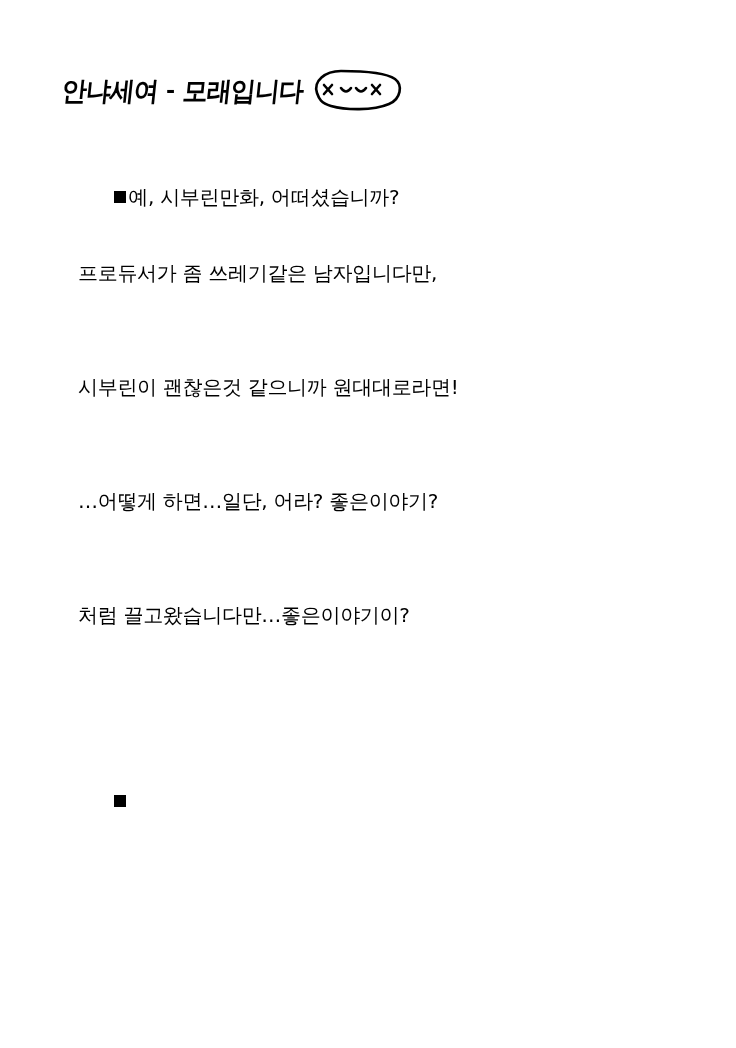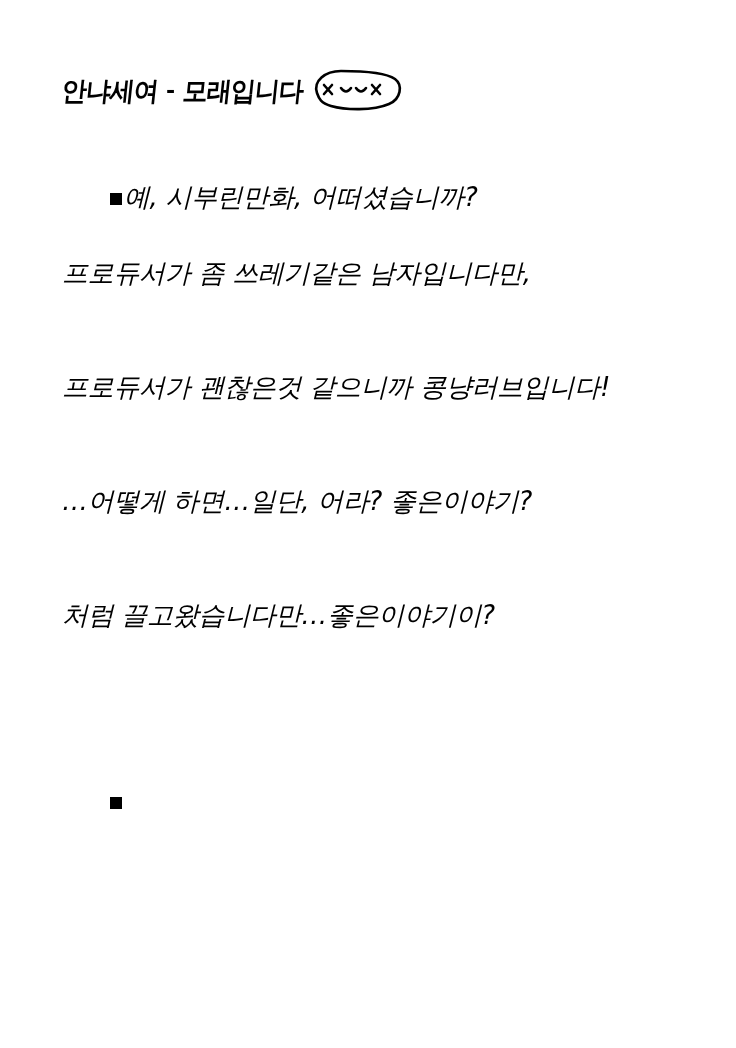--- a/index.html
+++ b/index.html
@@ -66,28 +66,27 @@
   .blob svg { display: block; }
 
   
   .body-text {
     position: absolute;
     top: 140px;
     left: 62px;
     width: 618px;
   }
   .para {
-    margin: 0 0 34px 0;
+    margin: 0 0 34px 16px;
     font-family: "DejaVu Sans", sans-serif;
-    font-size: 26px;
+    font-size: 20px;
     line-height: 38px;
     letter-spacing: -0.3px;
     color: #000;
     white-space: pre-wrap;
-    font-style: italic;
   }
   .para:last-child { margin-bottom: 0; }
   .sq {
     display: inline-block;
     width: 12px;
     height: 12px;
     background: #000;
     margin-right: 2px;
     vertical-align: 1px;
   }
@@ -113,21 +112,21 @@
         <path d="M69 16 L61 25" stroke="#000000" stroke-width="2.6" stroke-linecap="round"></path>
       </svg>
     </span>
   </div>
 
   <div class="body-text">
 
     <p class="para">
       <span class="sq"></span><span class="line" style="display:inline">예, 시부린만화, 어떠셨습니까?</span>
       <span class="line">프로듀서가 좀 쓰레기같은 남자입니다만,</span>
-      <span class="line">프로듀서가 괜찮은것 같으니까 콩냥러브입니다!</span>
+      <span class="line">시부린이 괜찮은것 같으니까 원대대로라면!</span>
       <span class="line">…어떻게 하면…일단, 어라? 좋은이야기?</span>
       <span class="line">처럼 끌고왔습니다만…좋은이야기이?</span>
     </p>
 
     <p class="para">
       <span class="sq"></span>
       
       
       
     </p>

